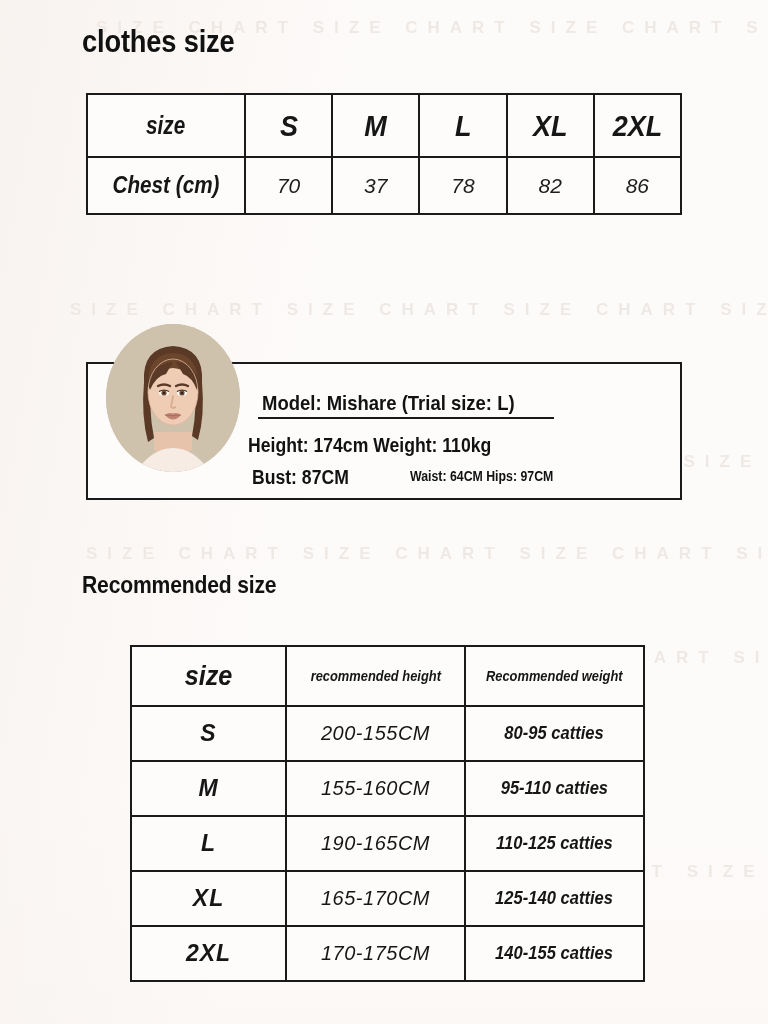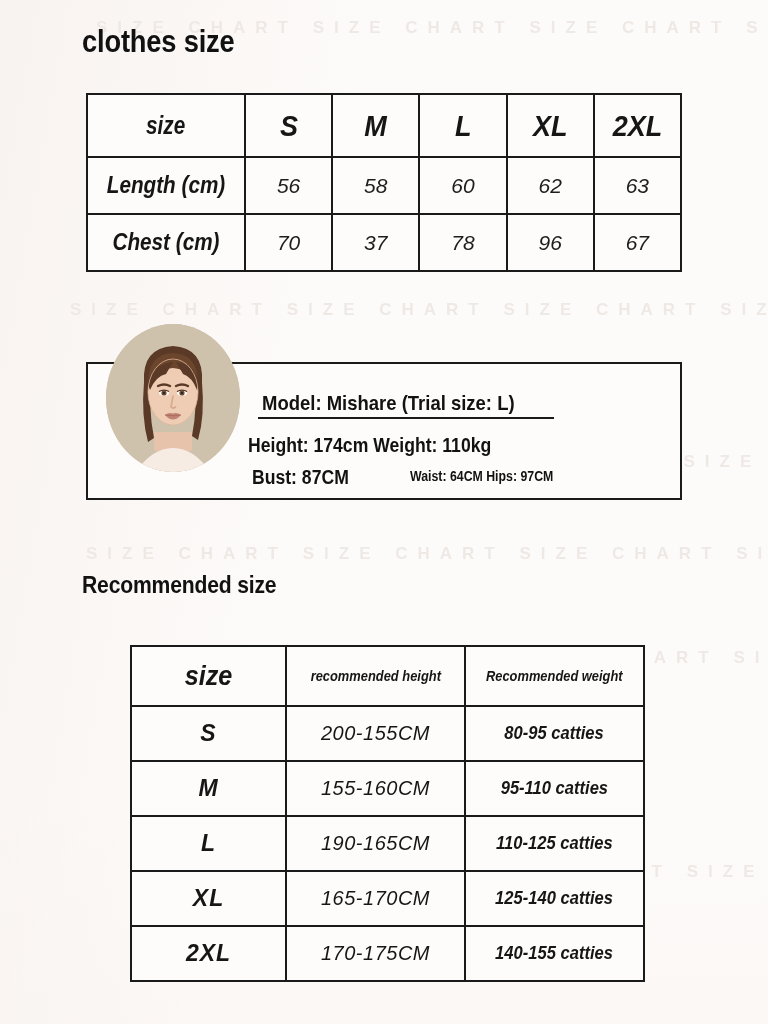--- a/index.html
+++ b/index.html
@@ -238,37 +238,27 @@
           <span class="sizehead" style="display:inline-block;font-size:25px">size</span>
         </td>
         <td><span class="bigsize" style="display:inline-block">S</span></td>
         <td><span class="bigsize" style="display:inline-block">M</span></td>
         <td><span class="bigsize" style="display:inline-block">L</span></td>
         <td><span class="bigsize" style="display:inline-block">XL</span></td>
         <td><span class="bigsize" style="display:inline-block">2XL</span></td>
       </tr>
       <tr>
         <td class="rowhead">
-          <span style="display:inline-block">Length (cm)</span>
-        </td>
-        <td class="val">56</td>
-        <td class="val">58</td>
-        <td class="val">60</td>
-        <td class="val">62</td>
-        <td class="val">63</td>
-      </tr>
-      <tr>
-        <td class="rowhead">
           <span style="display:inline-block">Chest (cm)</span>
         </td>
         <td class="val">70</td>
         <td class="val">37</td>
         <td class="val">78</td>
-        <td class="val">96</td>
-        <td class="val">67</td>
+        <td class="val">82</td>
+        <td class="val">86</td>
       </tr>
     </tbody>
   </table>
 
   <div id="model-card"></div>
 
   <div id="model-photo">
     <svg width="134" height="148" viewBox="0 0 134 148">
       <rect x="0" y="0" width="134" height="148" fill="#cfc2ac"></rect>
 

